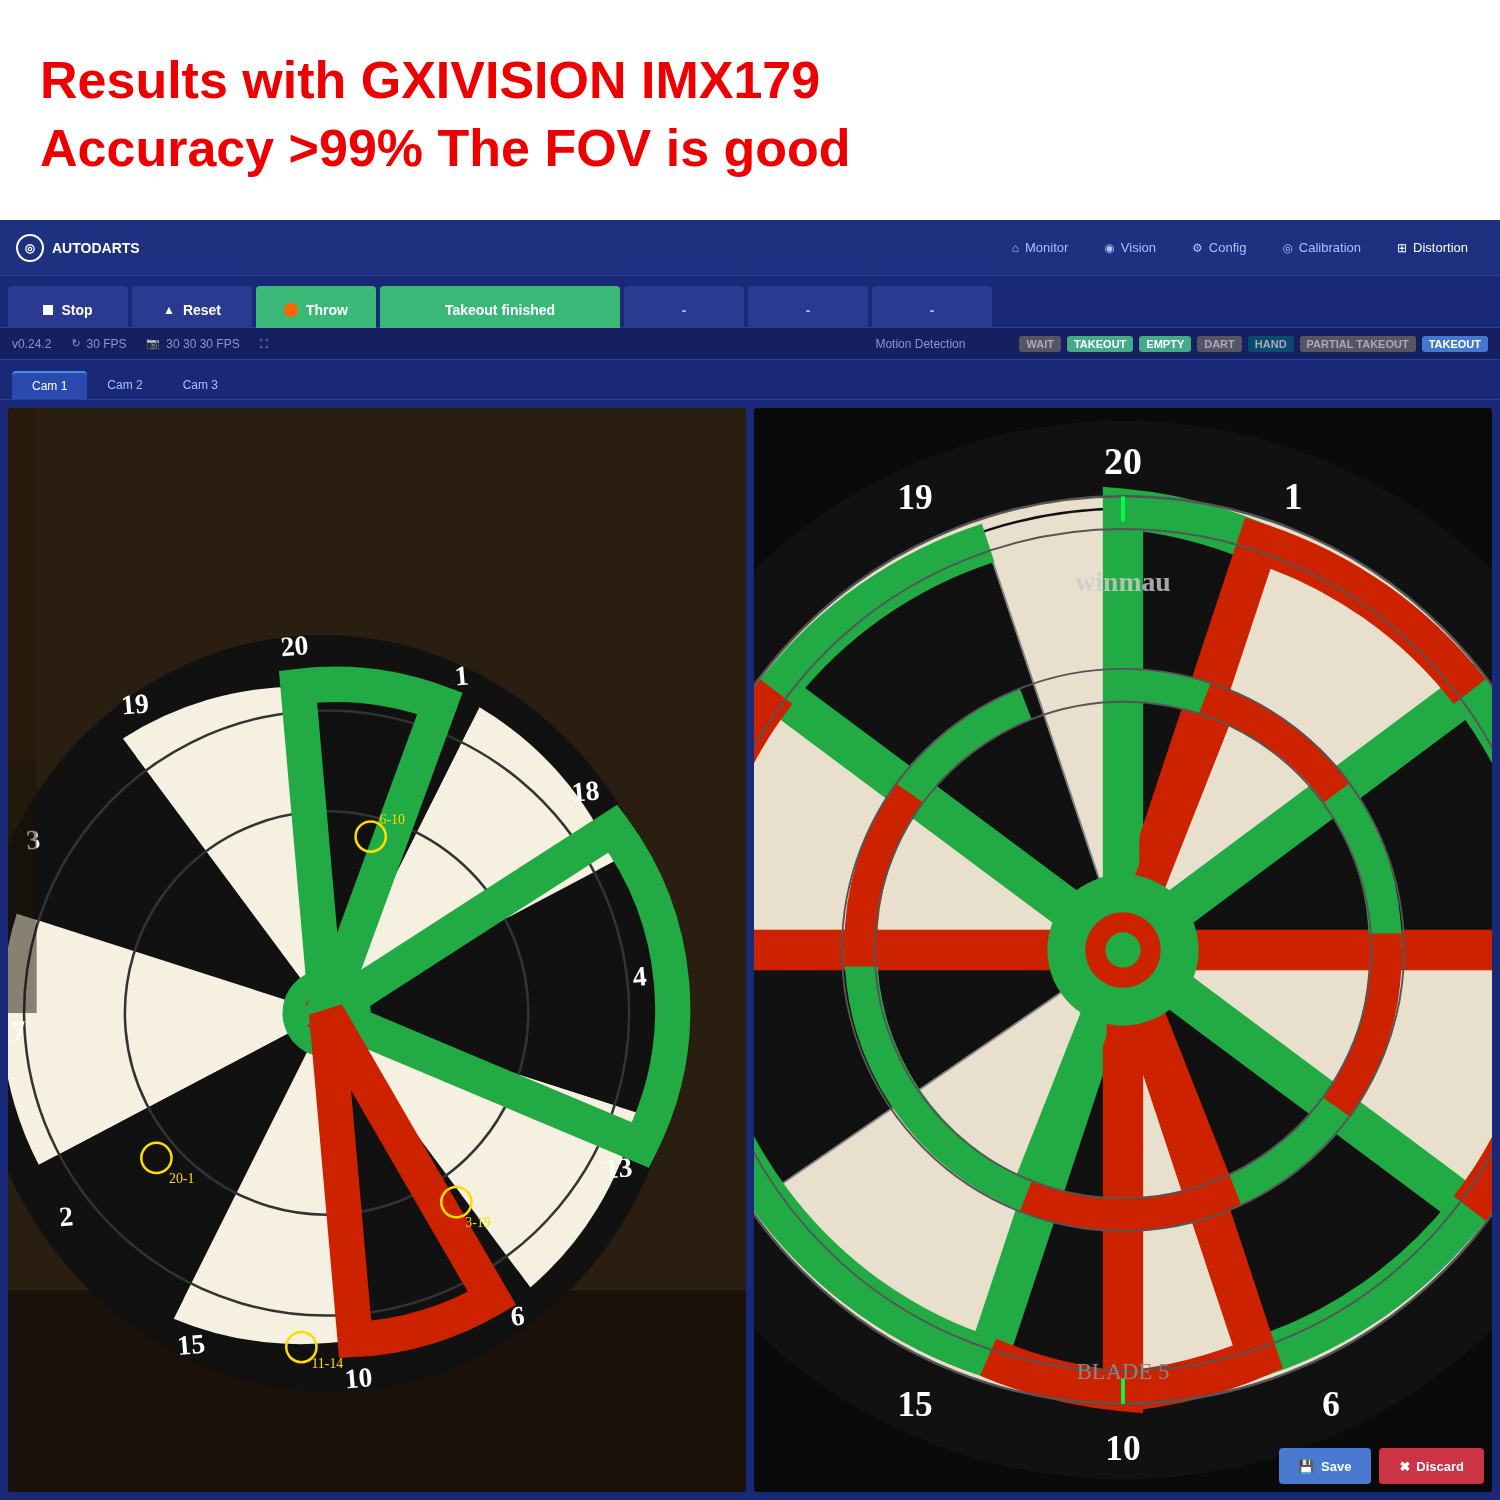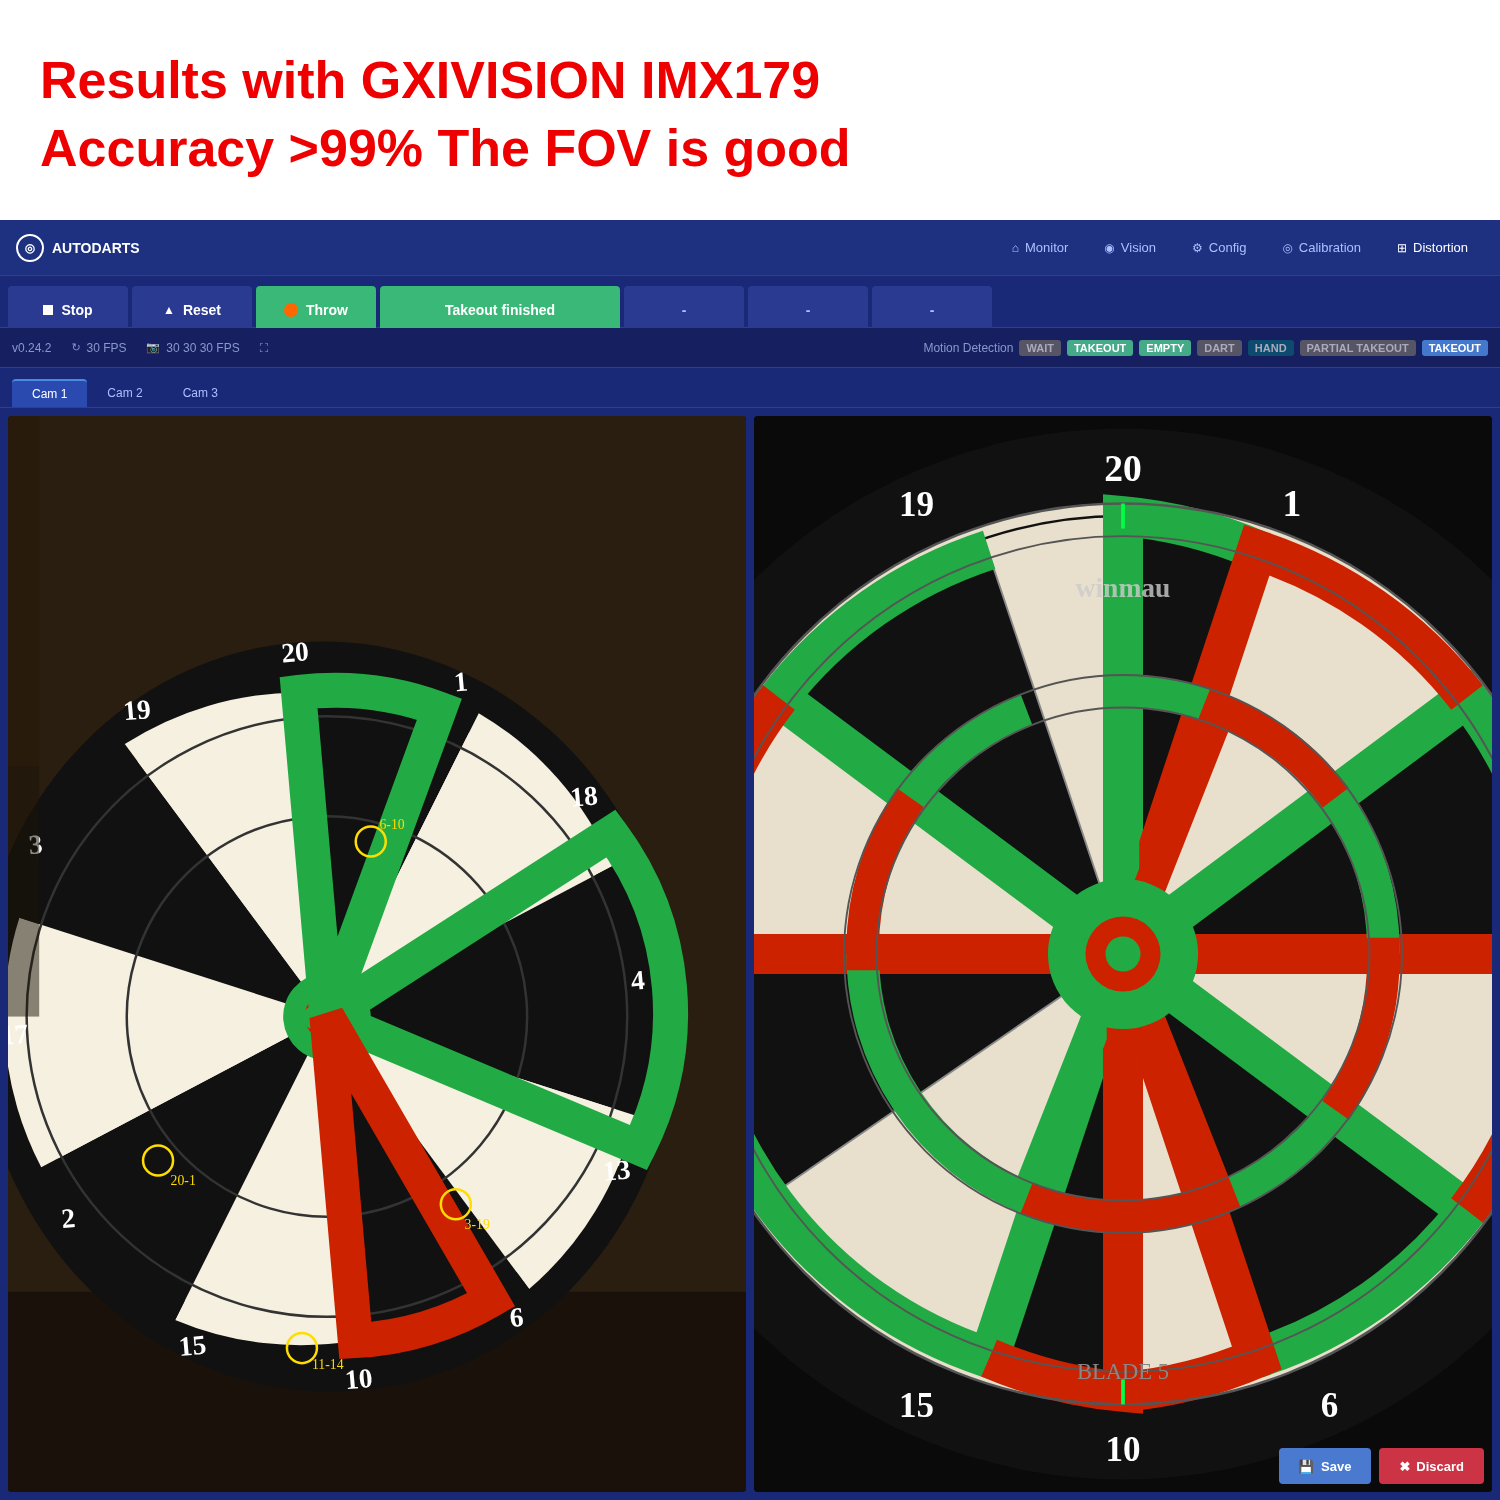--- a/index.html
+++ b/index.html
@@ -143,21 +143,21 @@
       width: 14px;
       height: 14px;
       border-radius: 50%;
       background: #ff6600;
       display: inline-block;
     }
 
     
     .statusbar {
       background: #162060;
-      height: 40px;
+      height: 32px;
       display: flex;
       align-items: center;
       padding: 0 12px;
       gap: 20px;
       border-bottom: 1px solid #2a4090;
     }
     .status-text {
       color: #8898cc;
       font-size: 12px;
       display: flex;
@@ -172,21 +172,21 @@
       gap: 6px;
       color: #8898cc;
       font-size: 12px;
     }
     .md-badge {
       padding: 2px 7px;
       border-radius: 3px;
       font-size: 11px;
       font-weight: bold;
     }
-    .md-wait { background: #556; color: #aab; }
+    .md-wait { background: #556; color: #aab; margin-left: 48px; }
     .md-stable { background: #4a8; color: #fff; }
     .md-empty { background: #4a8; color: #fff; }
     .md-dart { background: #556; color: #aab; }
     .md-hand { background: #0c4a6e; color: #aab; }
     .md-partial { background: #556; color: #aab; }
     .md-takeout { background: #4478cc; color: #fff; }
 
     
     .cam-tabs {
       background: #1a2878;

